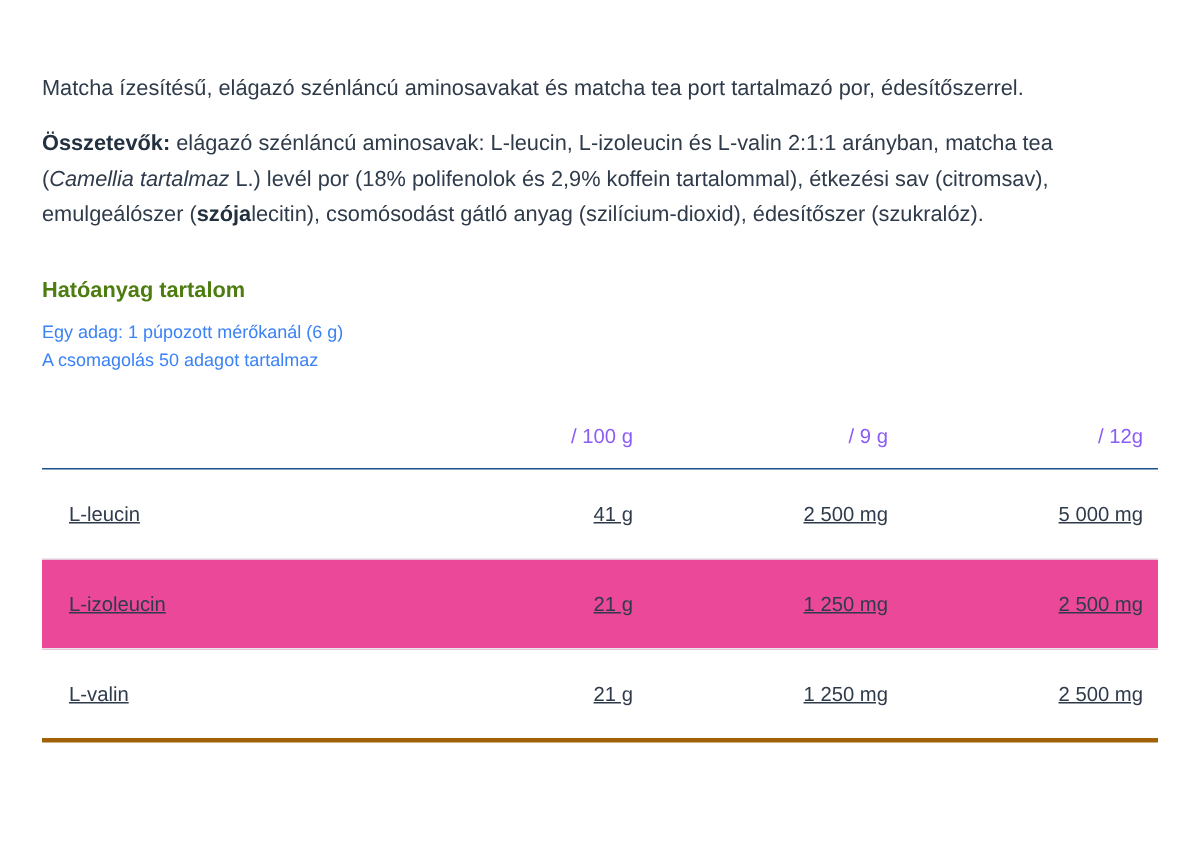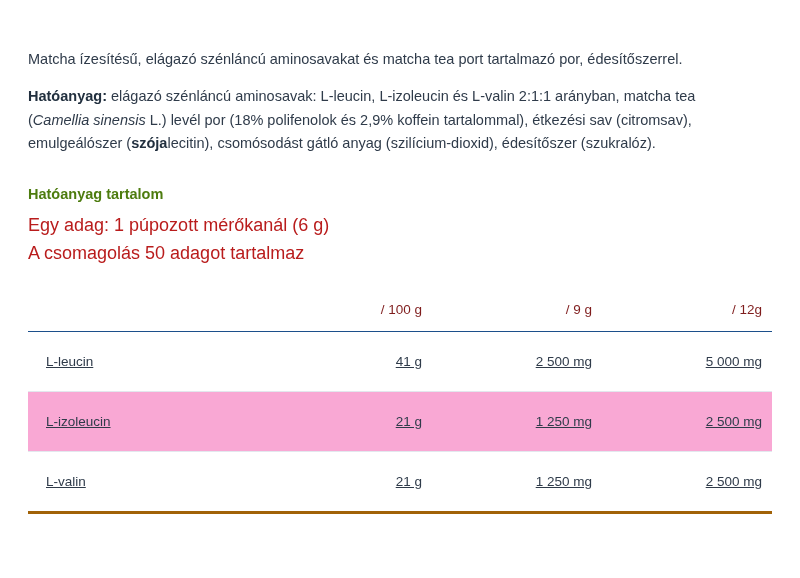--- a/index.html
+++ b/index.html
@@ -42,73 +42,73 @@
   .composition i {
     font-style: italic;
   }
   .section-title {
     font-size: 14.5px;
     font-weight: 700;
     color: #4d7c0f;
     margin: 0 0 10px 0;
   }
   .serving-line {
-    font-size: 18px;
+    font-size: 12px;
     line-height: 1.55;
-    color: #b91c1c;
+    color: #3b82f6;
     margin: 0;
   }
   table.nutrition {
     width: 100%;
     border-collapse: collapse;
     margin-top: 26px;
     font-size: 13.5px;
     color: #2f3b4a;
   }
   table.nutrition th {
     font-weight: 400;
     text-align: right;
     padding: 8px 10px 14px 10px;
-    color: #7f1d1d;
+    color: #8b5cf6;
     font-size: 13.5px;
   }
   table.nutrition thead tr {
     border-bottom: 1.5px solid #1c4f8b;
   }
   table.nutrition th.col-name {
     text-align: left;
   }
   table.nutrition td {
     padding: 22px 10px;
     text-align: right;
     border-bottom: 1px solid #e3e8ee;
     text-decoration: underline;
   }
   table.nutrition td.col-name {
     text-align: left;
     padding-left: 18px;
   }
   table.nutrition tbody tr.alt {
-    background: #f9a8d4;
+    background: #ec4899;
   }
   table.nutrition tbody tr:last-child td {
     border-bottom: 3px solid #a16207;
   }
   .c100 { width: 150px; }
   .c6   { width: 150px; }
   .c12  { width: 150px; }
 </style>
 </head>
 <body>
 
 <div class="page">
 
   <p class="intro">Matcha ízesítésű, elágazó szénláncú aminosavakat és matcha tea port tartalmazó por, édesítőszerrel.</p>
 
-  <p class="composition"><b>Hatóanyag:</b><span> elágazó szénláncú aminosavak: L-leucin, L-izoleucin és L-valin 2:1:1 arányban, matcha tea (</span><i>Camellia sinensis</i><span> L.) levél por (18% polifenolok és 2,9% koffein tartalommal), étkezési sav (citromsav), emulgeálószer (</span><b>szója</b><span>lecitin), csomósodást gátló anyag (szilícium-dioxid), édesítőszer (szukralóz).</span></p>
+  <p class="composition"><b>Összetevők:</b><span> elágazó szénláncú aminosavak: L-leucin, L-izoleucin és L-valin 2:1:1 arányban, matcha tea (</span><i>Camellia tartalmaz</i><span> L.) levél por (18% polifenolok és 2,9% koffein tartalommal), étkezési sav (citromsav), emulgeálószer (</span><b>szója</b><span>lecitin), csomósodást gátló anyag (szilícium-dioxid), édesítőszer (szukralóz).</span></p>
 
   <p class="section-title">Hatóanyag tartalom</p>
   <p class="serving-line">Egy adag: 1 púpozott mérőkanál (6 g)</p>
   <p class="serving-line">A csomagolás 50 adagot tartalmaz</p>
 
   <table class="nutrition">
     <thead>
       <tr>
         <th class="col-name"></th>
         <th class="c100">/ 100 g</th>

